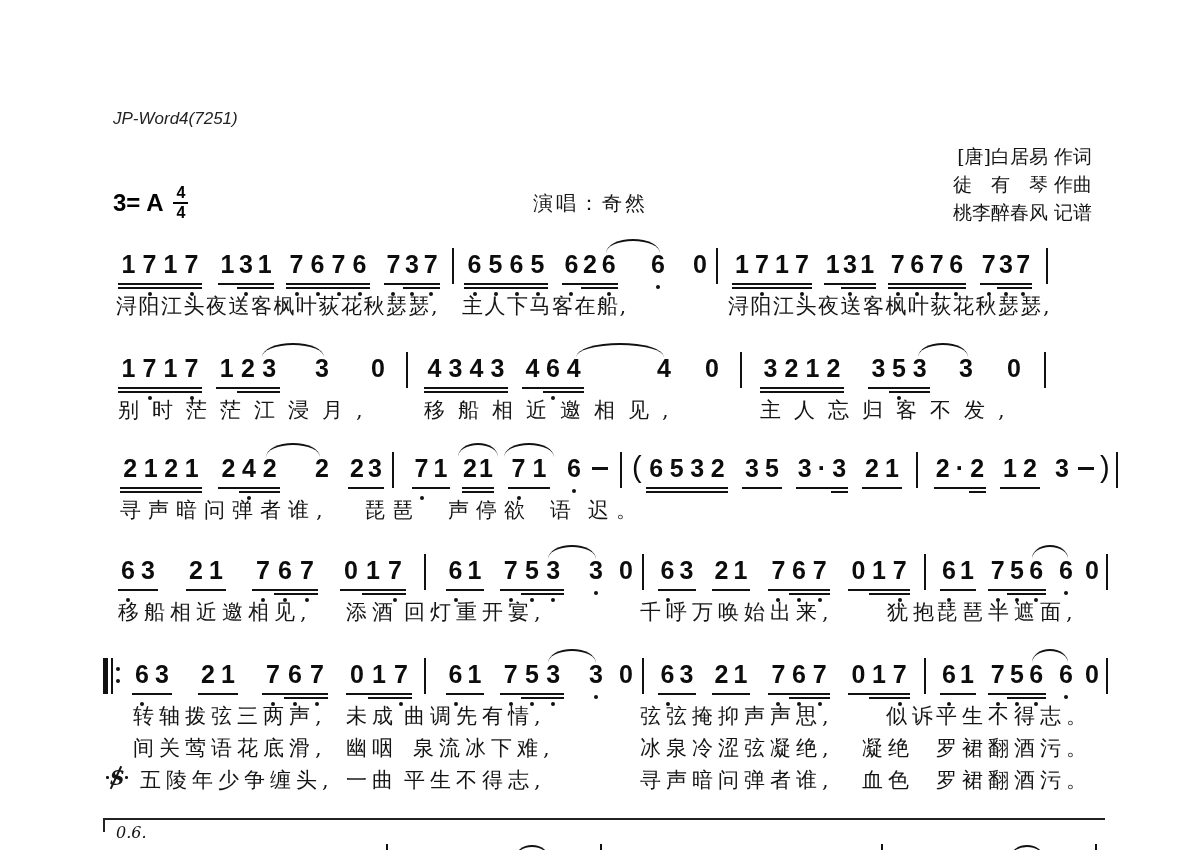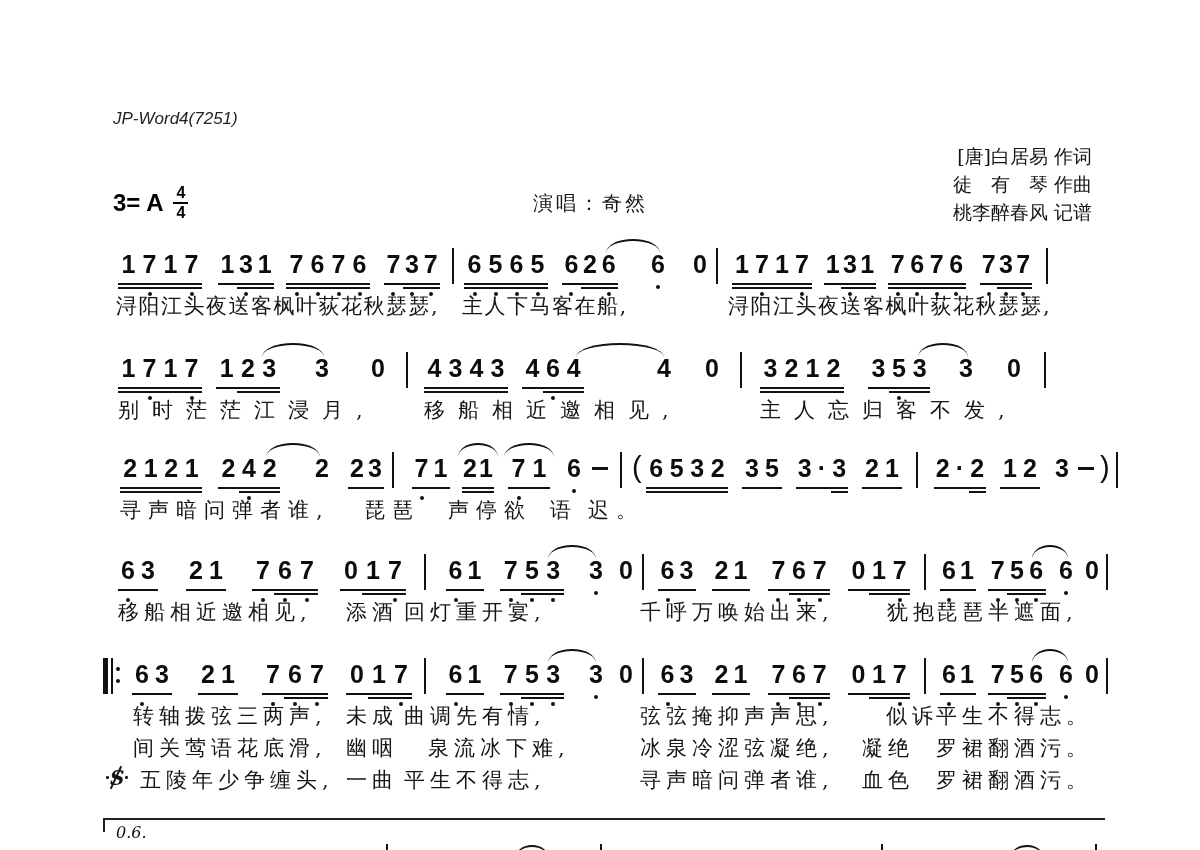--- a/index.html
+++ b/index.html
@@ -548,21 +548,21 @@
       <div class="sn" style="left: 1084px; top: 662px;">0</div>
       <div class="bar" style="left: 1106px; top: 658px;"></div>
       <div class="lyr" style="left: 133px; top: 706px; letter-spacing: 5px;">转轴拨弦三两声,</div>
       <div class="lyr" style="left: 346px; top: 706px; letter-spacing: 5px;">未成</div>
       <div class="lyr" style="left: 404px; top: 706px; letter-spacing: 5px;">曲调先有情,</div>
       <div class="lyr" style="left: 640px; top: 706px; letter-spacing: 5px;">弦弦掩抑声声思,</div>
       <div class="lyr" style="left: 886px; top: 706px; letter-spacing: 5px;">似诉</div>
       <div class="lyr" style="left: 936px; top: 706px; letter-spacing: 5px;">平生不得志。</div>
       <div class="lyr" style="left: 133px; top: 738px; letter-spacing: 5px;">间关莺语花底滑,</div>
       <div class="lyr" style="left: 346px; top: 738px; letter-spacing: 5px;">幽咽</div>
-      <div class="lyr" style="left: 428px; top: 738px; letter-spacing: 5px;">泉流冰下难,</div>
+      <div class="lyr" style="left: 413px; top: 738px; letter-spacing: 5px;">泉流冰下难,</div>
       <div class="lyr" style="left: 640px; top: 738px; letter-spacing: 5px;">冰泉冷涩弦凝绝,</div>
       <div class="lyr" style="left: 862px; top: 738px; letter-spacing: 5px;">凝绝</div>
       <div class="lyr" style="left: 936px; top: 738px; letter-spacing: 5px;">罗裙翻酒污。</div>
       <div class="lyr" style="left: 140px; top: 770px; letter-spacing: 5px;">五陵年少争缠头,</div>
       <div class="lyr" style="left: 346px; top: 770px; letter-spacing: 5px;">一曲</div>
       <div class="lyr" style="left: 404px; top: 770px; letter-spacing: 5px;">平生不得志,</div>
       <div class="lyr" style="left: 640px; top: 770px; letter-spacing: 5px;">寻声暗问弹者谁,</div>
       <div class="lyr" style="left: 862px; top: 770px; letter-spacing: 5px;">血色</div>
       <div class="lyr" style="left: 936px; top: 770px; letter-spacing: 5px;">罗裙翻酒污。</div>
       <div class="bar" style="left: 386px; top: 844px; height: 8px;"></div>

